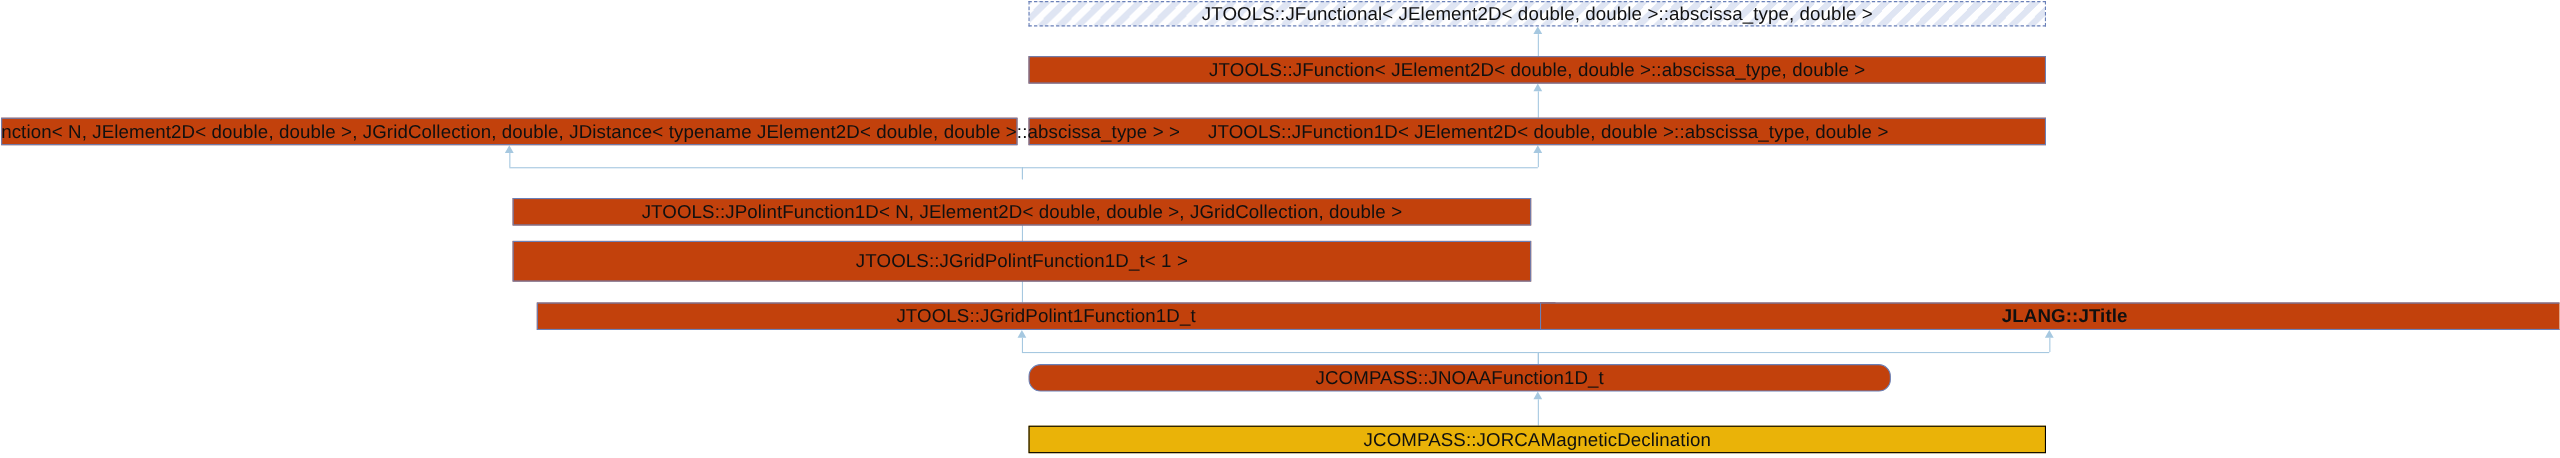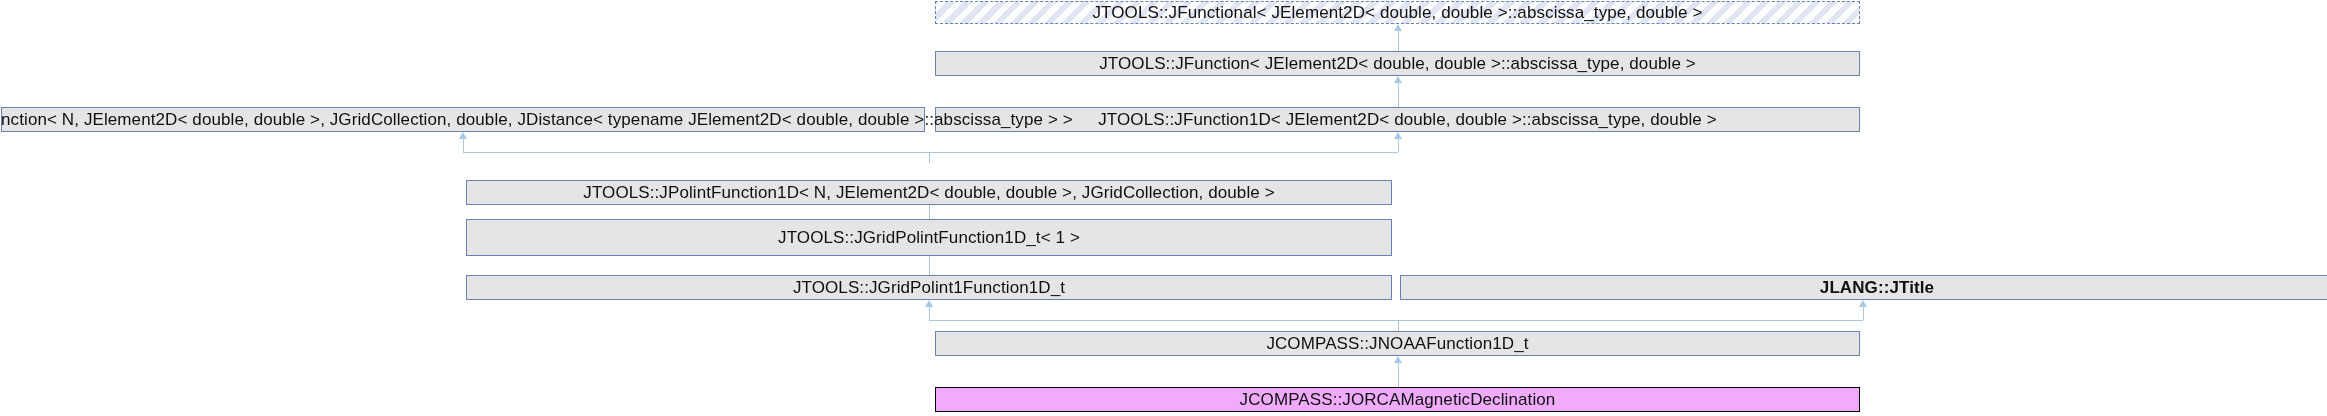--- a/index.html
+++ b/index.html
@@ -11,21 +11,21 @@
     position: relative;
     width: 2327px;
     height: 416px;
     background: #ffffff;
     font-family: "Liberation Sans", "DejaVu Sans", sans-serif;
     overflow: hidden;
   }
   .node {
     position: absolute;
     box-sizing: border-box;
-    background: #e5e5e5;
+    background: #c2410c;
     border: 1px solid #6a80b8;
     color: #101010;
     font-size: 17px;
     line-height: 1;
     display: flex;
     align-items: center;
     justify-content: center;
     white-space: nowrap;
     letter-spacing: 0.1px;
   }
@@ -35,21 +35,21 @@
     background-color: #eef1f9;
     background-image: repeating-linear-gradient(
       -45deg,
       rgba(255,255,255,0.95) 0px,
       rgba(255,255,255,0.95) 6px,
       #dfe5f3 6px,
       #dfe5f3 12px
     );
   }
   .node.current {
-    background: #f0abfc;
+    background: #eab308;
     border: 1px solid #000000;
   }
   .node-label {
     padding: 0 6px;
     pointer-events: none;
   }
   .edge {
     position: absolute;
     background: #a6c8e0;
   }
@@ -105,25 +105,25 @@
     </div>
     <div class="node" style="left: 1px; top: 107px; width: 924px; height: 25px;">
       <span class="node-label">JTOOLS::JPolintFunction&lt; N, JElement2D&lt; double, double &gt;, JGridCollection, double, JDistance&lt; typename JElement2D&lt; double, double &gt;::abscissa_type &gt; &gt;</span>
     </div>
     <div class="node" style="left: 466px; top: 180px; width: 926px; height: 25px;">
       <span class="node-label">JTOOLS::JPolintFunction1D&lt; N, JElement2D&lt; double, double &gt;, JGridCollection, double &gt;</span>
     </div>
     <div class="node" style="left: 466px; top: 219px; width: 926px; height: 37px;">
       <span class="node-label">JTOOLS::JGridPolintFunction1D_t&lt; 1 &gt;</span>
     </div>
-    <div class="node" style="left: 466px; top: 275px; width: 926px; height: 25px;">
+    <div class="node" style="left: 488px; top: 275px; width: 926px; height: 25px;">
       <span class="node-label">JTOOLS::JGridPolint1Function1D_t</span>
     </div>
     <div class="node" style="left: 1400px; top: 275px; width: 954px; height: 25px; font-weight: bold;">
       <span class="node-label">JLANG::JTitle</span>
     </div>
-    <div class="node" style="left: 935px; top: 331px; width: 925px; height: 25px;">
+    <div class="node" style="left: 935px; top: 331px; width: 784px; height: 25px; border-radius: 11px;">
       <span class="node-label">JCOMPASS::JNOAAFunction1D_t</span>
     </div>
     <div class="node current" style="left: 935px; top: 387px; width: 925px; height: 25px;">
       <span class="node-label">JCOMPASS::JORCAMagneticDeclination</span>
     </div>
   </div>
 
 </body></html>

